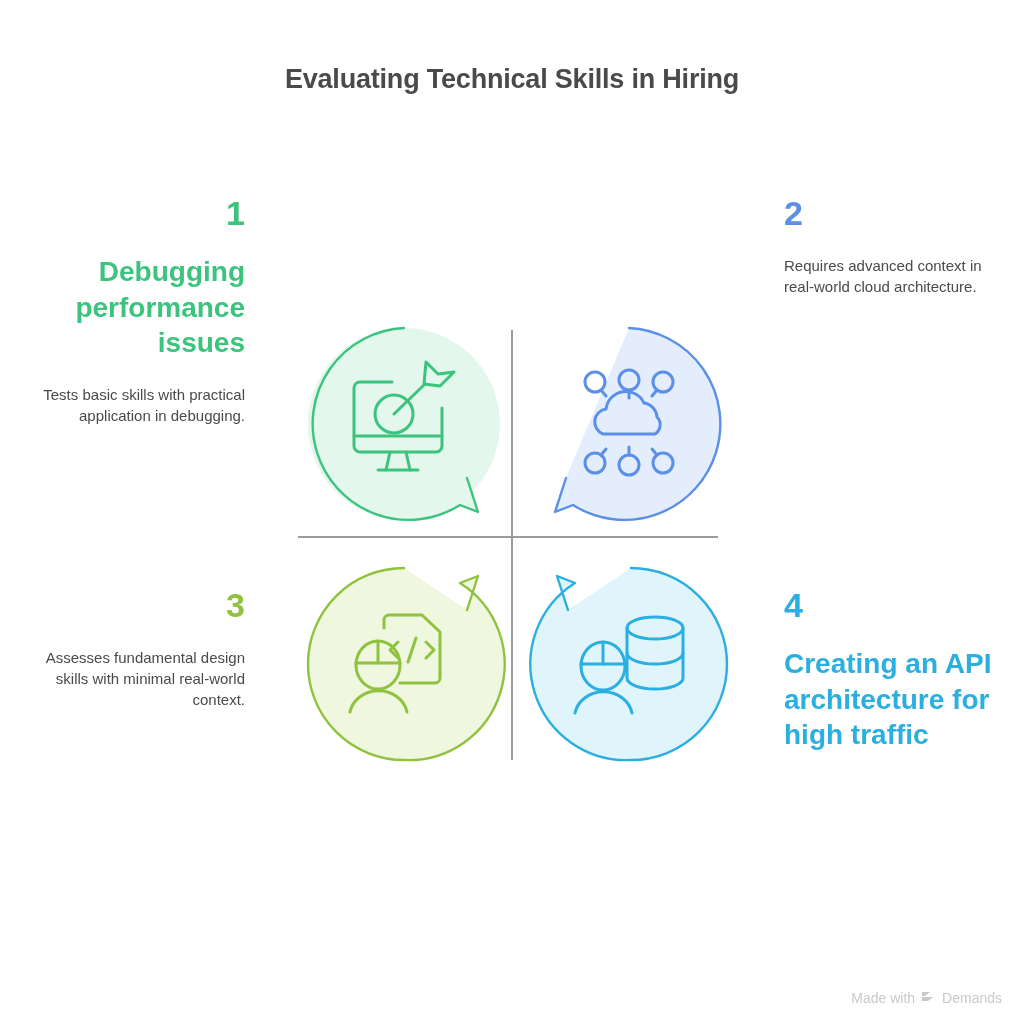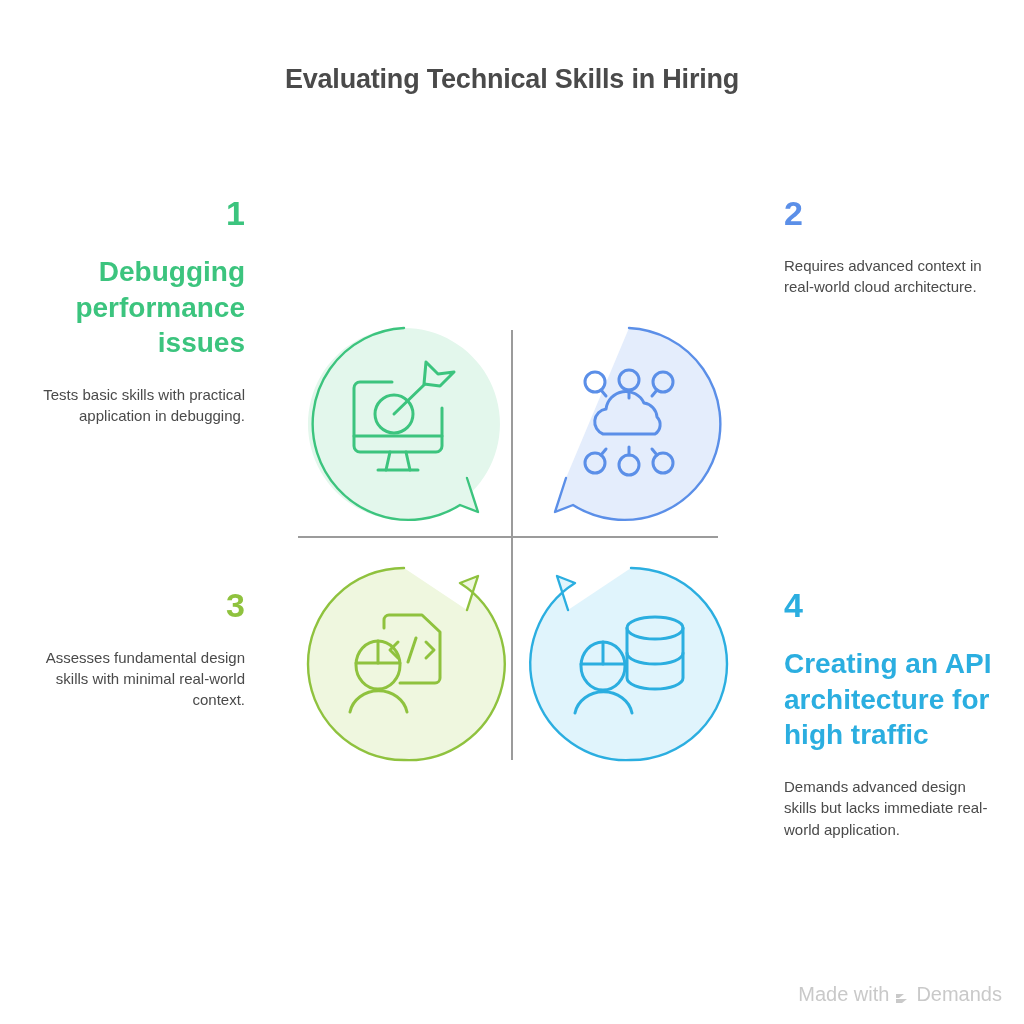--- a/index.html
+++ b/index.html
@@ -100,23 +100,23 @@
   .c-blue    { color: #5B8FE8; }
   .c-olive   { color: #8FC23E; }
   .c-cyan    { color: #2BAEE0; }
 
   
   .watermark {
     position: absolute;
     right: 22px;
     bottom: 18px;
     display: flex;
-    align-items: flex-end;
+    align-items: flex-start;
     gap: 6px;
-    font-size: 20px;
+    font-size: 14px;
     color: #c9c9c9;
   }
   .watermark svg { display: block; }
 </style>
 </head>
 <body>
 
 <div id="page">
 
   <div class="page-title">Evaluating Technical Skills in Hiring</div>
@@ -224,21 +224,20 @@
   </div>
 
   <div class="quad quad-left" id="quad-3">
     <div class="quad-num c-olive">3</div>
     <div class="quad-desc">Assesses fundamental design skills with minimal real-world context.</div>
   </div>
 
   <div class="quad quad-right" id="quad-4">
     <div class="quad-num c-cyan">4</div>
     <div class="quad-heading c-cyan">Creating an API architecture for high traffic</div>
-    <div class="quad-desc">Demands advanced design skills but lacks immediate real-world application.</div>
   </div>
 
   <div class="watermark">
     <span>Made with</span>
     <span>
       <svg width="15" height="14" viewBox="0 0 15 14" xmlns="http://www.w3.org/2000/svg">
         <path d="M1 2 L9 2 L4 6 L1 6 Z" fill="#C9C9C9"></path>
         <path d="M1 7 L12 7 L7 11 L1 11 Z" fill="#C9C9C9"></path>
       </svg>
     </span>

